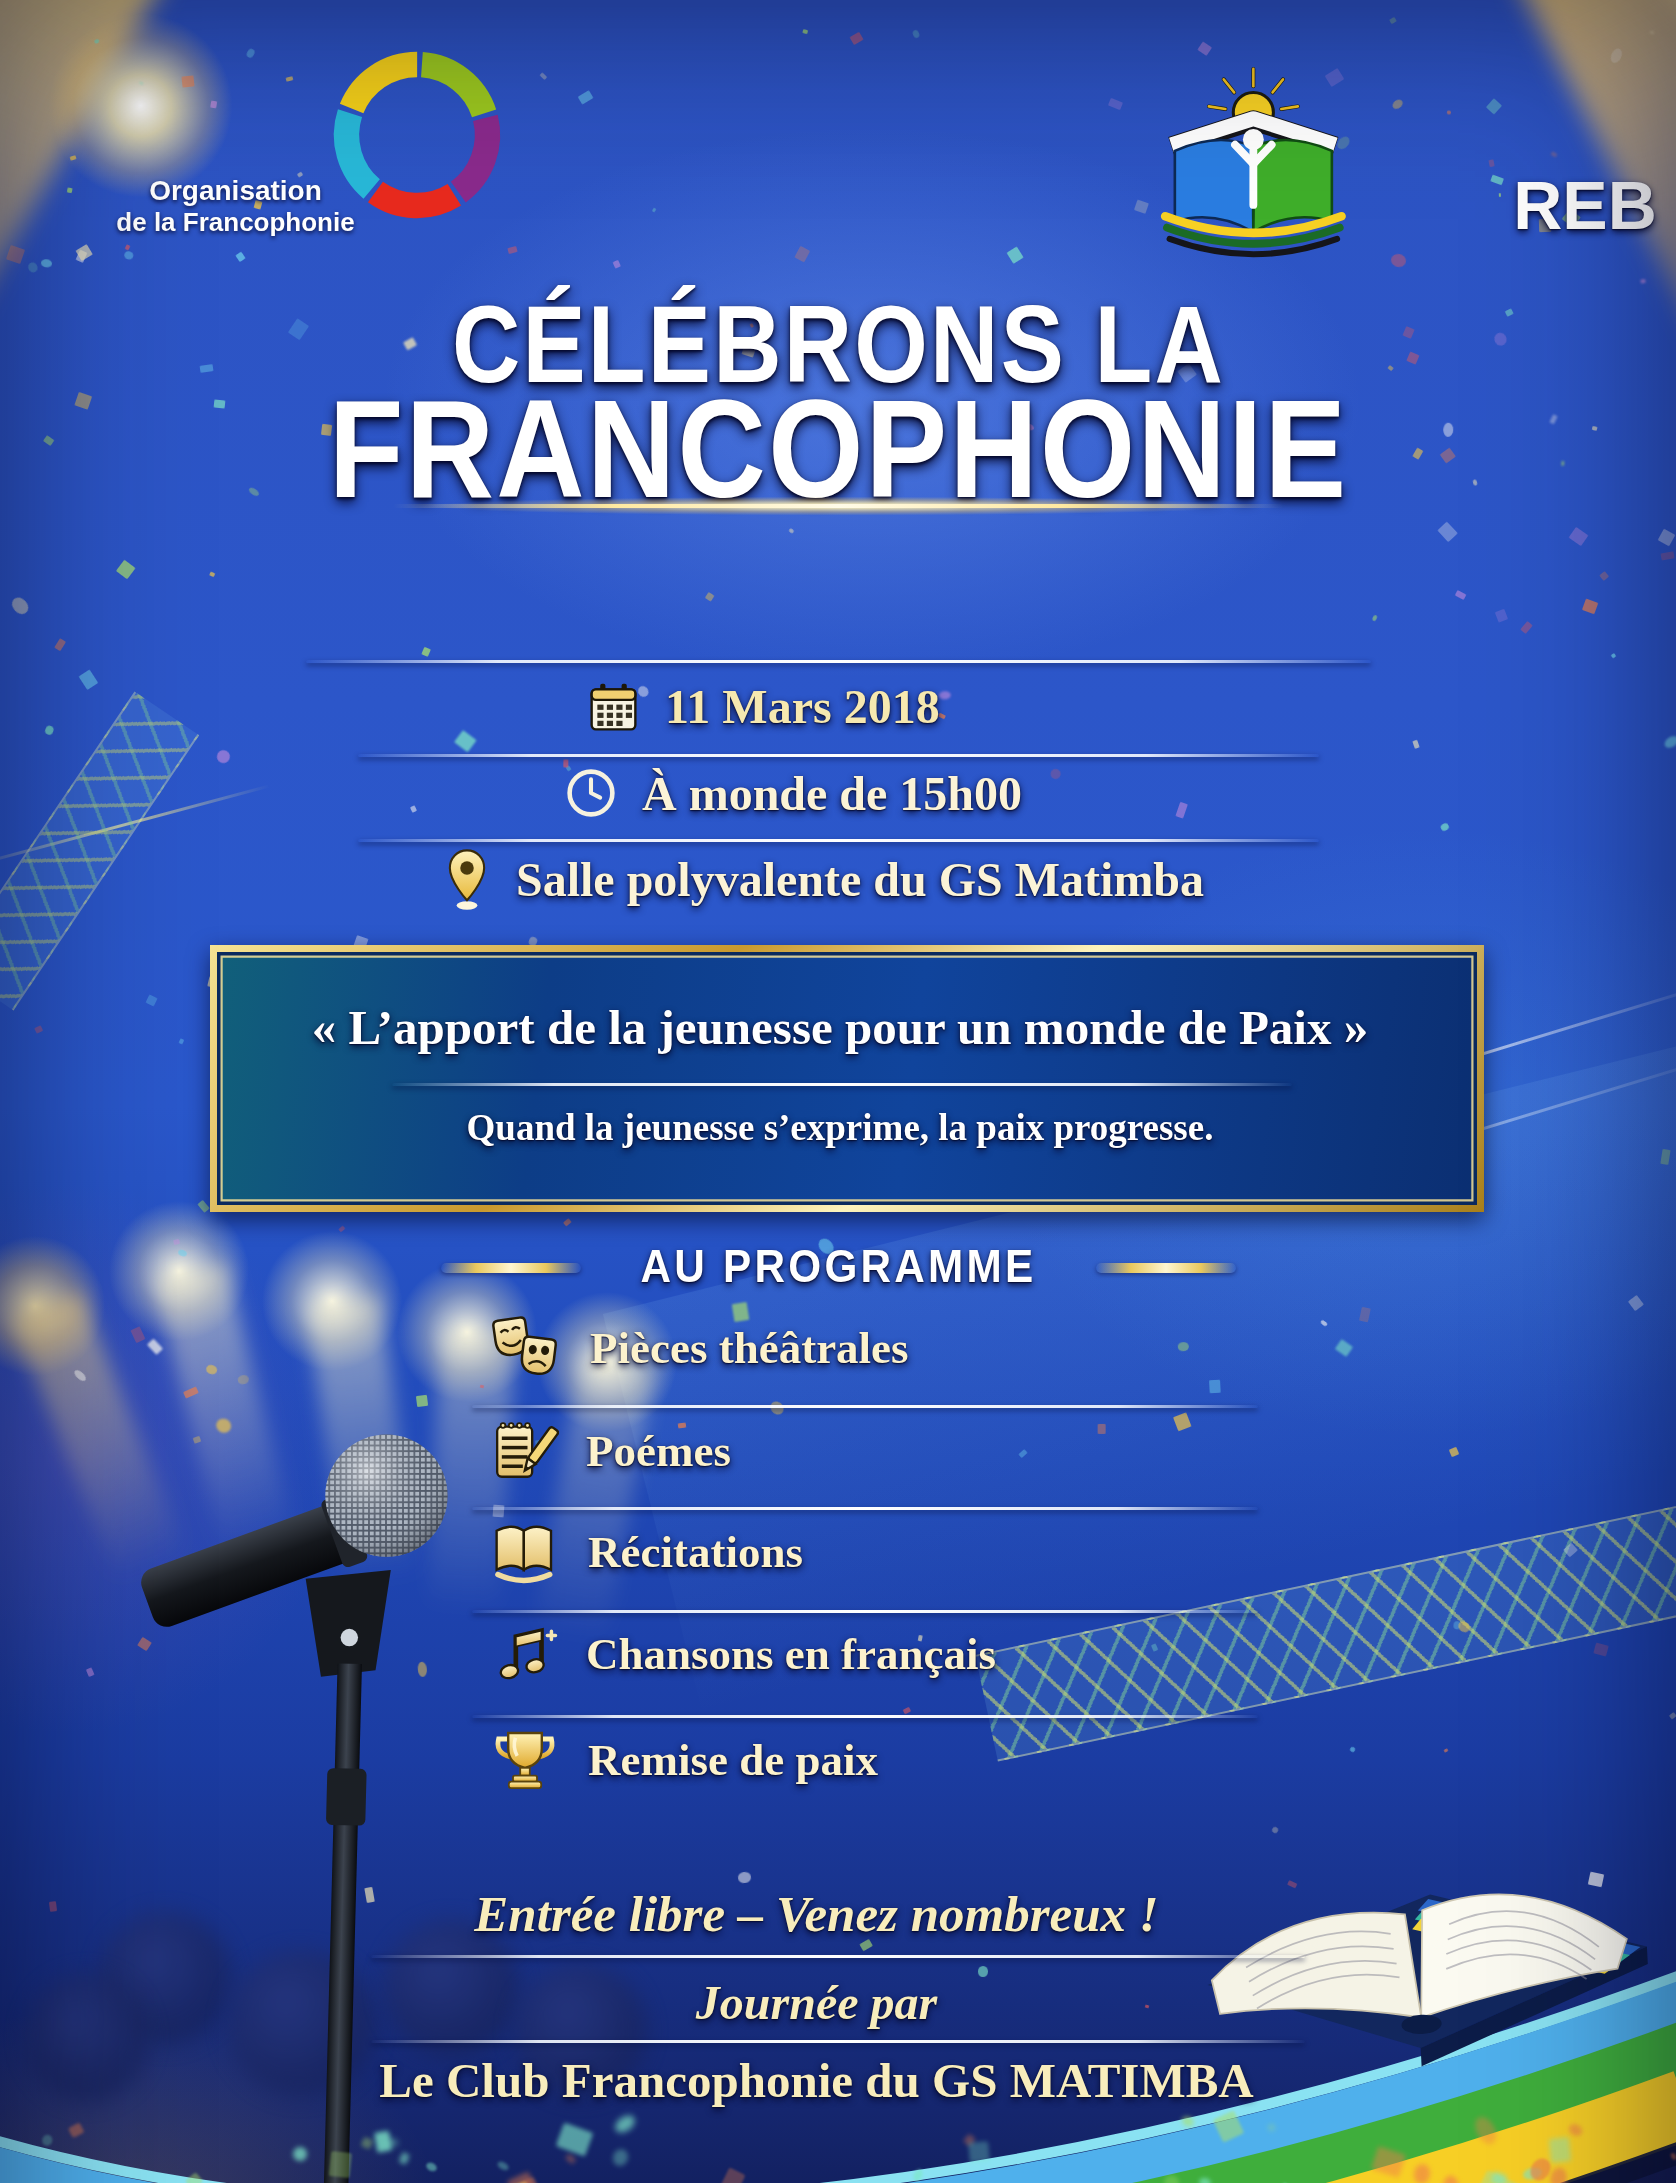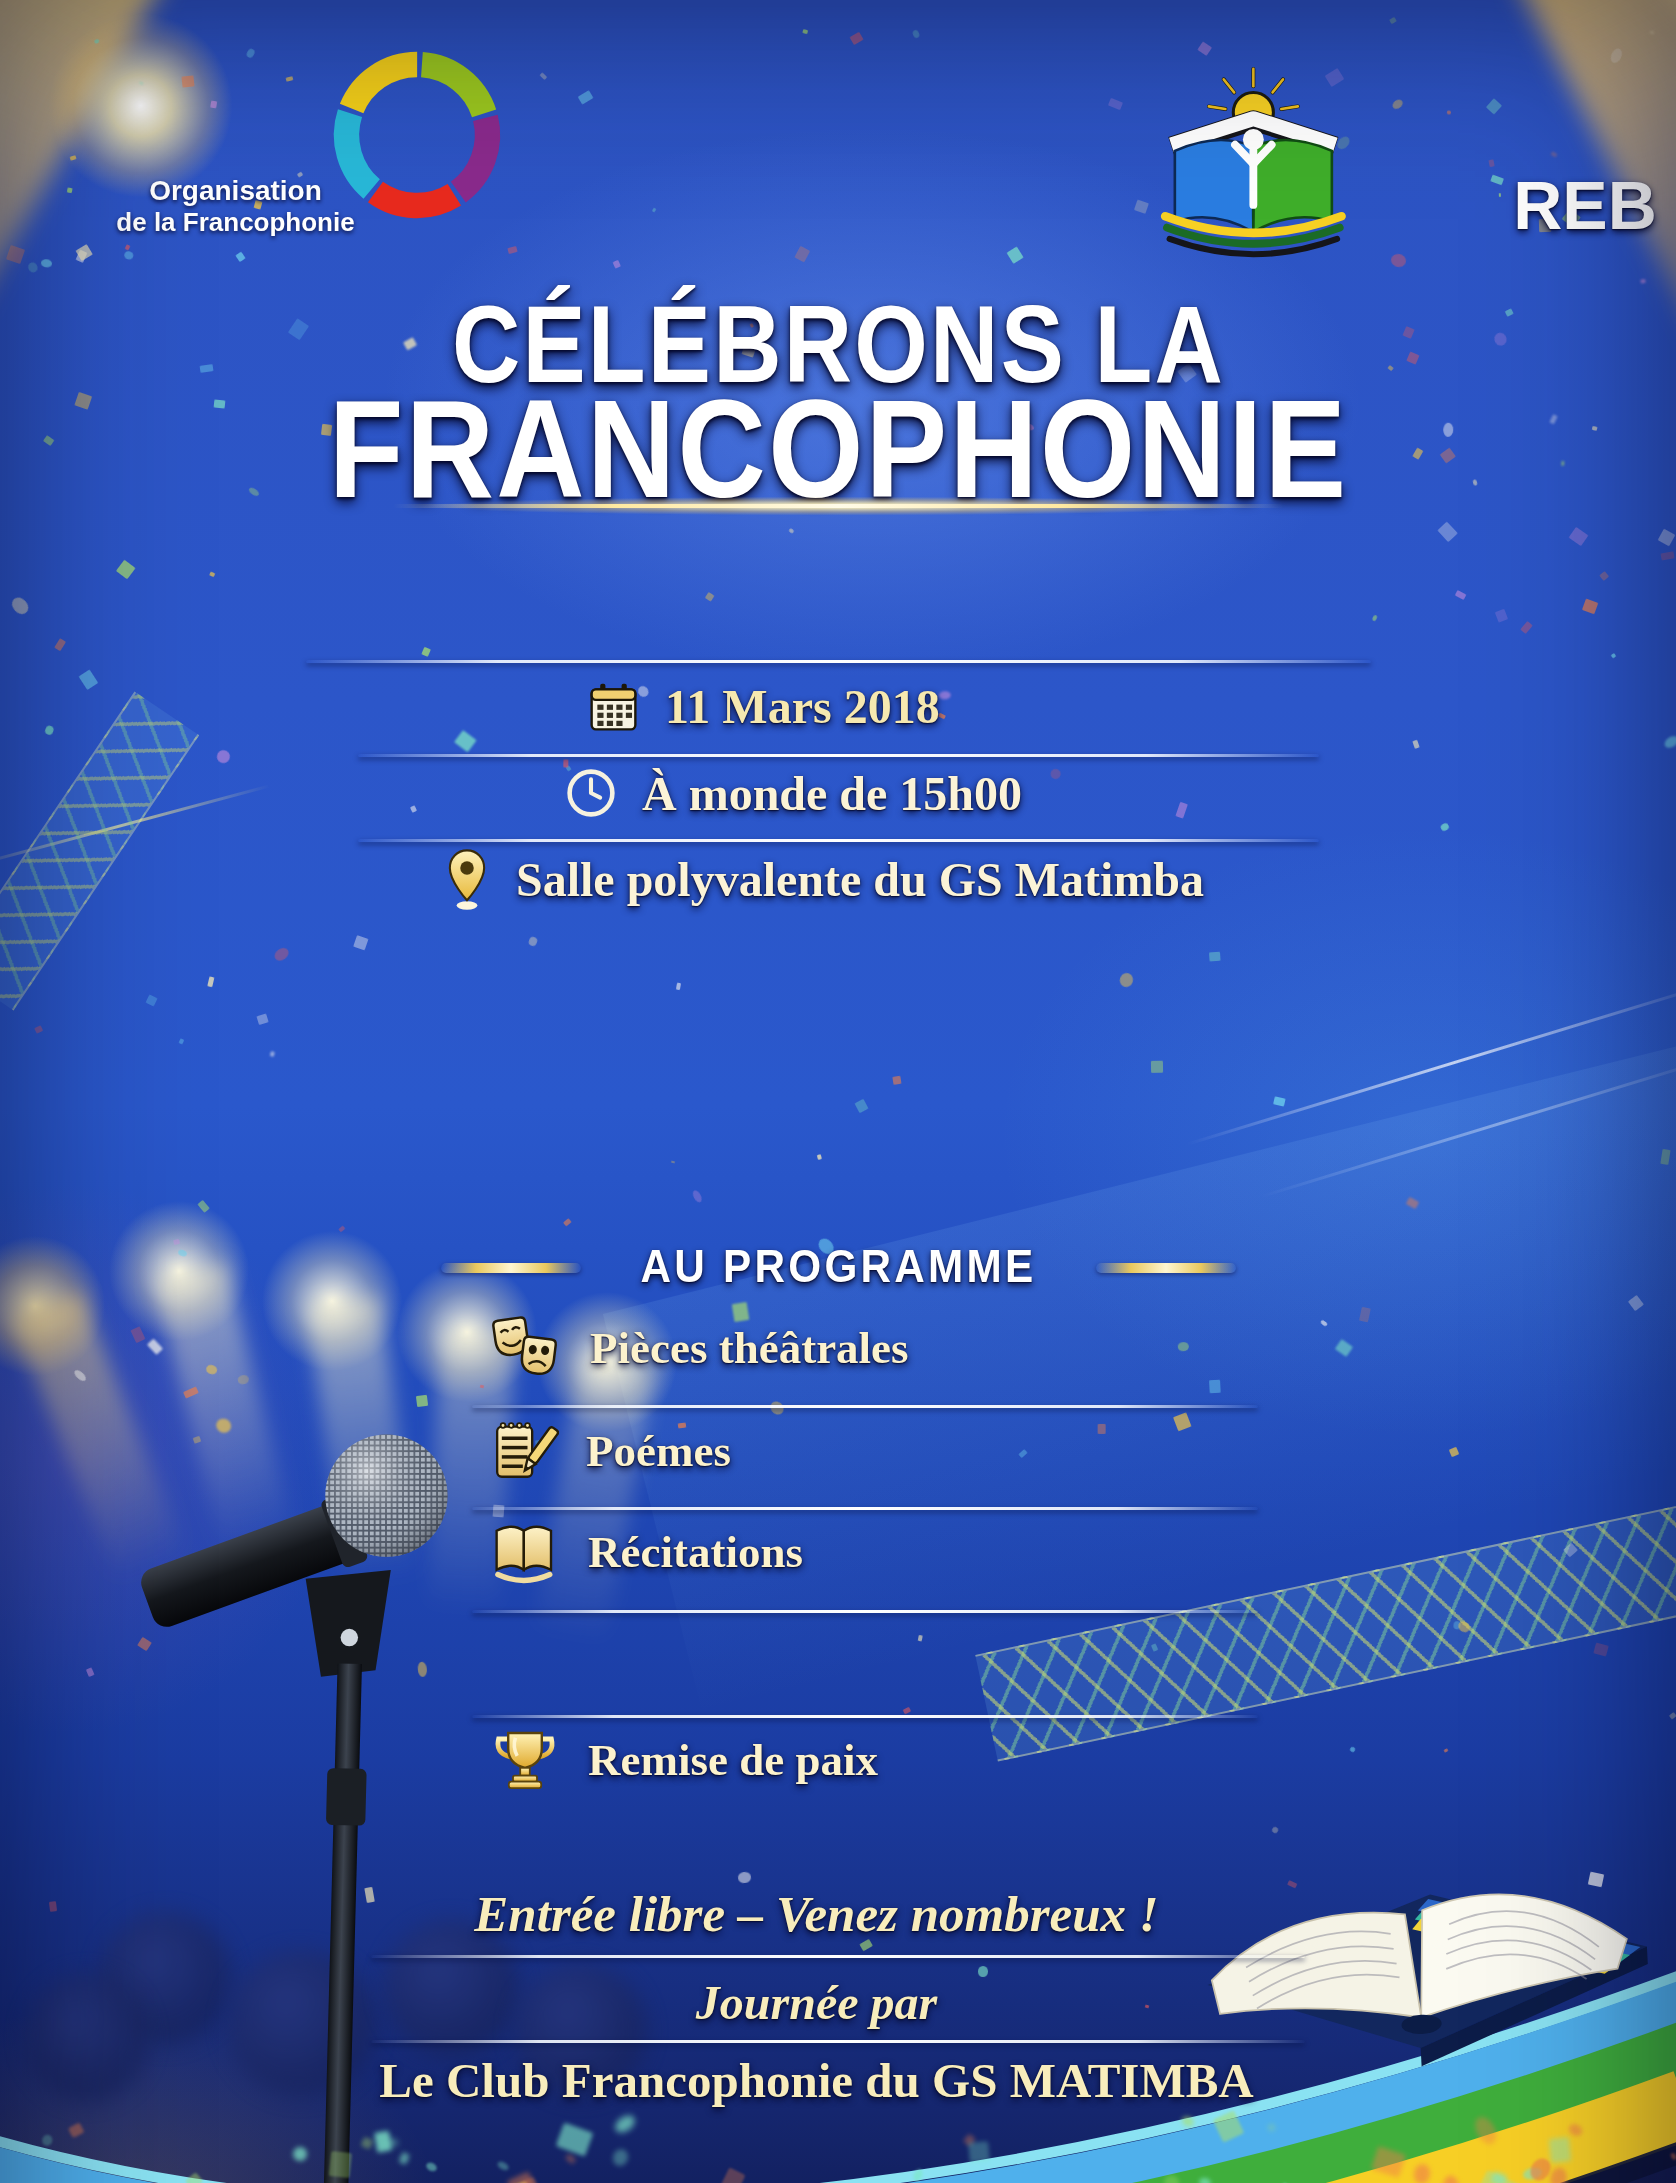--- a/index.html
+++ b/index.html
@@ -492,20 +492,25 @@
             <stop offset="1" stop-color="#e8b93a"></stop>
           </linearGradient>
         </defs>
       <ellipse cx="50" cy="112" rx="20" ry="8" fill="#fdf6dc"></ellipse>
       <path d="M50 6 C31 6 17 21 17 40 C17 66 50 102 50 102 C50 102 83 66 83 40 C83 21 69 6 50 6 Z" fill="url(#gpin)" stroke="#3a2c08" stroke-width="4"></path>
       <circle cx="50" cy="40" r="13" fill="#4a3a0c"></circle>
     </svg>
     <span class="detail-text txt">Salle polyvalente du GS Matimba</span>
   </div>
 
+  <div class="abs quote-box">
+    <div class="abs txt quote-main" style="left:0;top:47px;width:1246px;text-align:center;">« L’apport de la jeunesse pour un monde de Paix »</div>
+    <div class="abs divider" style="left:175px;top:131px;width:900px;height:2.6px;"></div>
+    <div class="abs txt quote-sub" style="left:0;top:154px;width:1246px;text-align:center;">Quand la jeunesse s’exprime, la paix progresse.</div>
+  </div>
 
   <div class="abs gold-dash" style="left:441px;top:1263px;width:140px;"></div>
   <div class="abs txt" style="left:559px;top:1239px;width:559px;text-align:center;font-family:'Liberation Sans',sans-serif;font-size:46px;font-weight:800;letter-spacing:3.5px;transform:scaleX(.92);">AU PROGRAMME</div>
   <div class="abs gold-dash" style="left:1096px;top:1263px;width:140px;"></div>
 
   <svg style="position:absolute;width:0;height:0">
       <defs>
     <linearGradient id="gcream" x1="0" y1="0" x2="0" y2="1">
           <stop offset="0" stop-color="#fdf2c8"></stop>
           <stop offset="1" stop-color="#e3bf6a"></stop>
@@ -564,20 +569,32 @@
   <div class="abs prog-row" style="top:1519px;">
     <svg width="72" height="65" viewBox="0 0 120 110">
       <path d="M12 20 Q38 6 58 20 L58 86 Q38 72 12 86 Z" fill="url(#gcream)" stroke="#241c08" stroke-width="4"></path>
       <path d="M104 20 Q78 6 58 20 L58 86 Q78 72 104 86 Z" fill="url(#gcream)" stroke="#241c08" stroke-width="4"></path>
       <path d="M14 94 Q58 114 102 94" fill="none" stroke="#f0dca0" stroke-width="9" stroke-linecap="round"></path>
     </svg>
     <span class="prog-label txt">Récitations</span>
   </div>
   <div class="abs divider" style="left:472px;top:1610px;width:786px;height:2.6px;"></div>
 
+  <div class="abs prog-row" style="top:1621px;">
+    <svg width="70" height="65" viewBox="0 0 120 110">
+      <g fill="url(#gcream)" stroke="#241c08" stroke-width="4">
+        <path d="M46 84 V26 L90 16 V74" fill="none" stroke-width="8"></path>
+        <path d="M46 26 L90 16 L90 33 L46 43 Z" stroke-width="3"></path>
+        <ellipse cx="35" cy="86" rx="15" ry="11" transform="rotate(-14 35 86)"></ellipse>
+        <ellipse cx="79" cy="76" rx="15" ry="11" transform="rotate(-14 79 76)"></ellipse>
+      </g>
+      <path d="M100 24 h14 M107 17 v14" stroke="#f4e6b4" stroke-width="6" stroke-linecap="round"></path>
+    </svg>
+    <span class="prog-label txt">Chansons en français</span>
+  </div>
   <div class="abs divider" style="left:472px;top:1715px;width:786px;height:2.6px;"></div>
 
   <div class="abs prog-row" style="top:1726px;">
     <svg width="72" height="68" viewBox="0 0 120 110">
       <path d="M34 20 H16 Q10 44 36 50" fill="none" stroke="url(#ggold)" stroke-width="8"></path>
       <path d="M86 20 H104 Q110 44 84 50" fill="none" stroke="url(#ggold)" stroke-width="8"></path>
       <path d="M32 10 H88 V36 Q88 62 60 68 Q32 62 32 36 Z" fill="url(#ggold)" stroke="#5a430c" stroke-width="4"></path>
       <path d="M44 18 q-5 16 3 30" stroke="#fff8dc" stroke-width="6" fill="none" opacity=".85"></path>
       <rect x="52" y="68" width="16" height="13" fill="url(#ggold)" stroke="#5a430c" stroke-width="3"></rect>
       <rect x="40" y="81" width="40" height="10" rx="3" fill="url(#ggold)" stroke="#5a430c" stroke-width="3"></rect>

